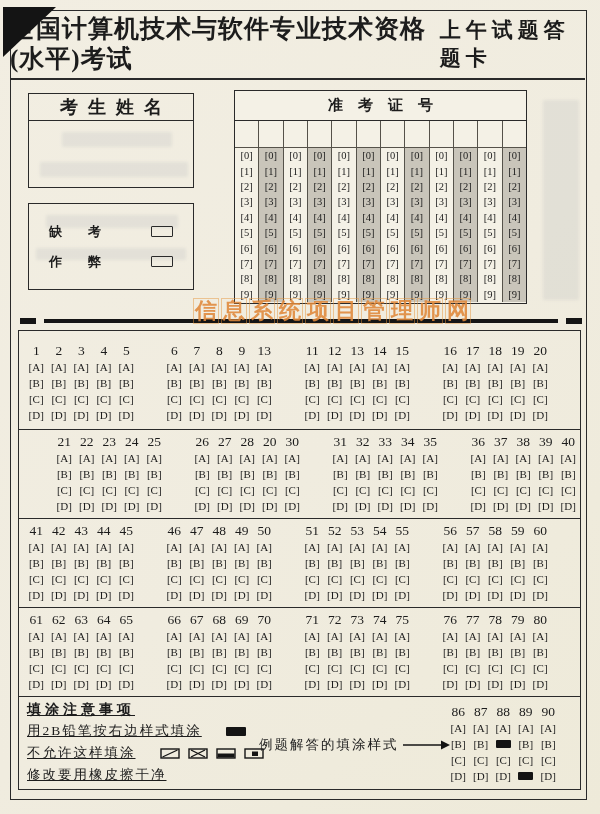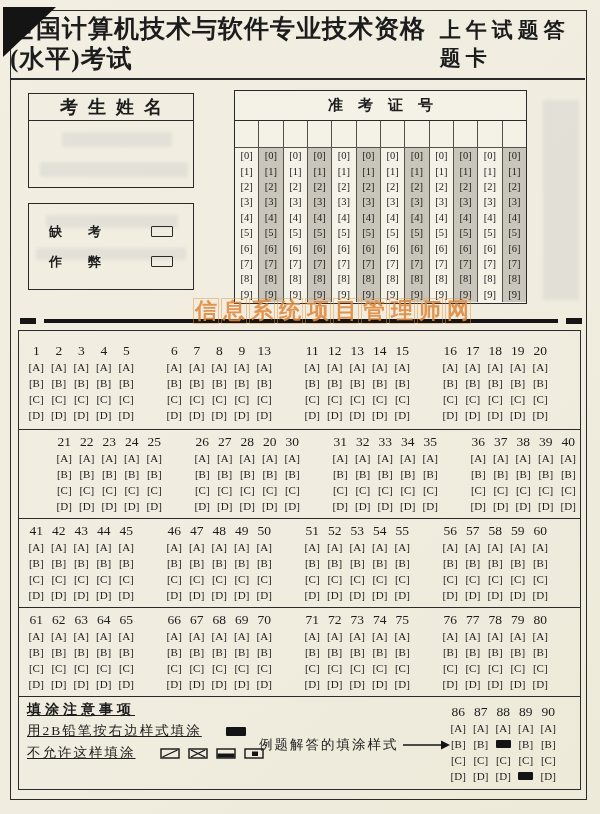--- a/index.html
+++ b/index.html
@@ -763,20 +763,23 @@
             <svg width="20" height="11" viewBox="0 0 20 11">
               <rect x="1" y="1" width="18" height="9" fill="none" stroke="#141414" stroke-width="1.4"></rect>
               <rect x="1.5" y="5.5" width="17" height="4" fill="#141414"></rect>
             </svg>
             <svg width="20" height="11" viewBox="0 0 20 11">
               <rect x="1" y="1" width="18" height="9" fill="none" stroke="#141414" stroke-width="1.4"></rect>
               <rect x="8" y="3.5" width="6" height="4.5" fill="#141414"></rect>
             </svg>
           </span>
         </div>
+        <div class="notes-line">
+          <span>修改要用橡皮擦干净</span>
+        </div>
       </div>
 
       <div class="example-pointer">
         <span>例题解答的填涂样式</span>
         <svg width="48" height="12" viewBox="0 0 48 12">
           <line x1="1" y1="6" x2="39" y2="6" stroke="#141414" stroke-width="1.7"></line>
           <polygon points="39,1.5 48,6 39,10.5" fill="#141414"></polygon>
         </svg>
       </div>
 

